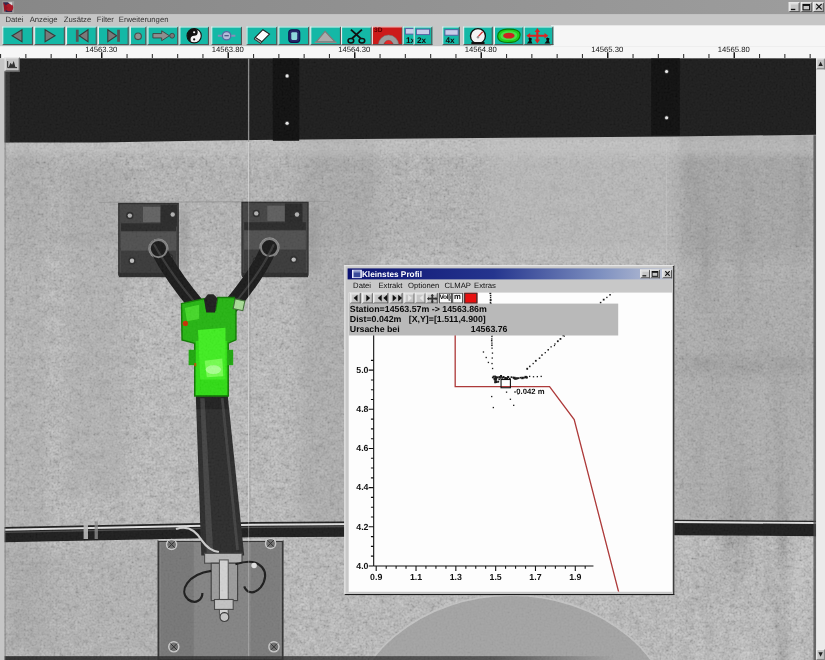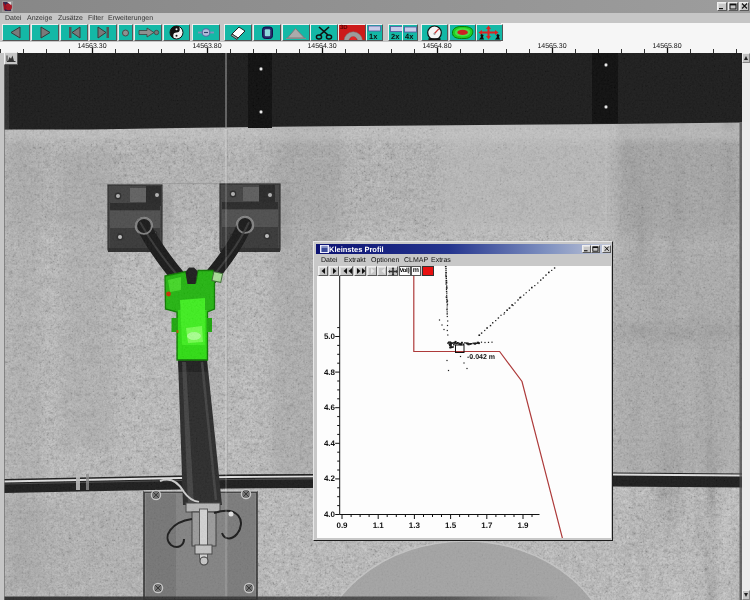--- a/index.html
+++ b/index.html
@@ -127,21 +127,21 @@
       <path d="M5 16 A9.2 9.2 0 1 1 23.4 16 L18.6 16 A4.4 4.4 0 0 0 9.8 16 Z" fill="#9c9c9c" stroke="#777" stroke-width="0.5"></path>
       <circle cx="14.2" cy="14.8" r="3" fill="#e02828"></circle>
     </svg>
   </div>
 <div class="tbtn" style="left:366px;width:17px;">
     <svg width="15" height="15" viewBox="0 0 15 15">
       <rect x="1.5" y="1" width="12" height="5" fill="#c8cce8" stroke="#5555a0" stroke-width="0.8"></rect>
     </svg>
     <span style="position:absolute;left:2px;top:6.5px;font-size:7.5px;font-weight:bold;color:#111;">1x</span>
   </div>
-<div class="tbtn" style="left:388px;width:17px;">
+<div class="tbtn" style="left:376px;width:17px;">
     <svg width="15" height="15" viewBox="0 0 15 15">
       <rect x="1.5" y="1.5" width="12" height="5" fill="#c8cce8" stroke="#5555a0" stroke-width="0.8"></rect>
     </svg>
     <span style="position:absolute;left:2px;top:6.5px;font-size:7.5px;font-weight:bold;color:#111;">2x</span>
   </div>
 <div class="tbtn" style="left:402px;width:16px;">
     <svg width="15" height="15" viewBox="0 0 15 15">
       <rect x="1.5" y="2" width="12" height="5" fill="#c8cce8" stroke="#5555a0" stroke-width="0.8"></rect>
     </svg>
     <span style="position:absolute;left:2px;top:6.5px;font-size:7.5px;font-weight:bold;color:#111;">4x</span>
@@ -718,14 +718,20 @@
               <path d="M0 4.5 L2 3.1 L2 5.9 Z"></path>
               <path d="M10 4.5 L8 3.1 L8 5.9 Z"></path>
             </g>
           </svg>
         </div>
 <div class="abs" style="left:81.5px;top:0.5px;width:12px;height:9.5px;background:#fbfbfb;border:1px solid #555;font-size:6px;font-weight:bold;color:#000;line-height:8.5px;letter-spacing:-0.3px;overflow:hidden;">Vol[m²]</div>
 <div class="abs" style="left:94px;top:0.5px;width:9.5px;height:9.5px;background:#fbfbfb;border:1px solid #555;font-size:7px;font-weight:bold;color:#111;line-height:8px;text-align:center;">m</div>
 <div class="abs" style="left:105px;top:0.5px;width:11.5px;height:9.5px;background:#e81010;border:1px solid #333;"></div>
       </div>
 
+  <div class="abs" style="left:0;top:10.5px;width:245px;height:29px;background:#b9b9b9;font-size:8px;font-weight:bold;color:#0a0a0a;">
+   <div class="abs" style="left:1px;top:0.5px;white-space:pre;">Station=14563.57m -&gt; 14563.86m</div>
+   <div class="abs" style="left:1px;top:9.8px;white-space:pre;">Dist=0.042m   [X,Y]=[1.511,4.900]</div>
+   <div class="abs" style="left:1px;top:19px;">Ursache bei</div>
+   <div class="abs" style="left:111px;top:19px;">14563.76</div>
+  </div>
  </div>
 </div>
 
 </body></html>

